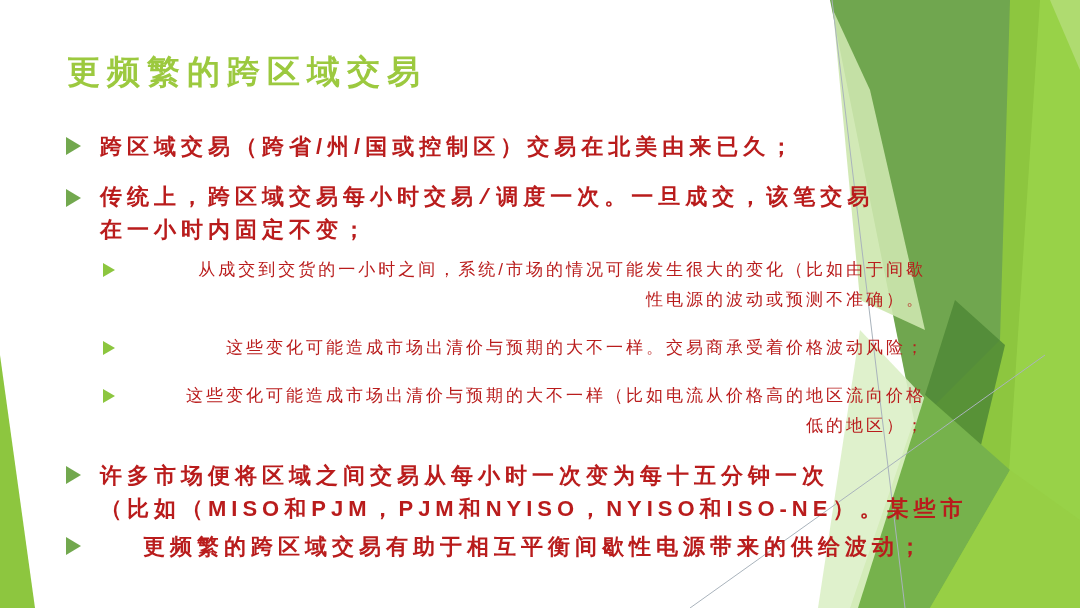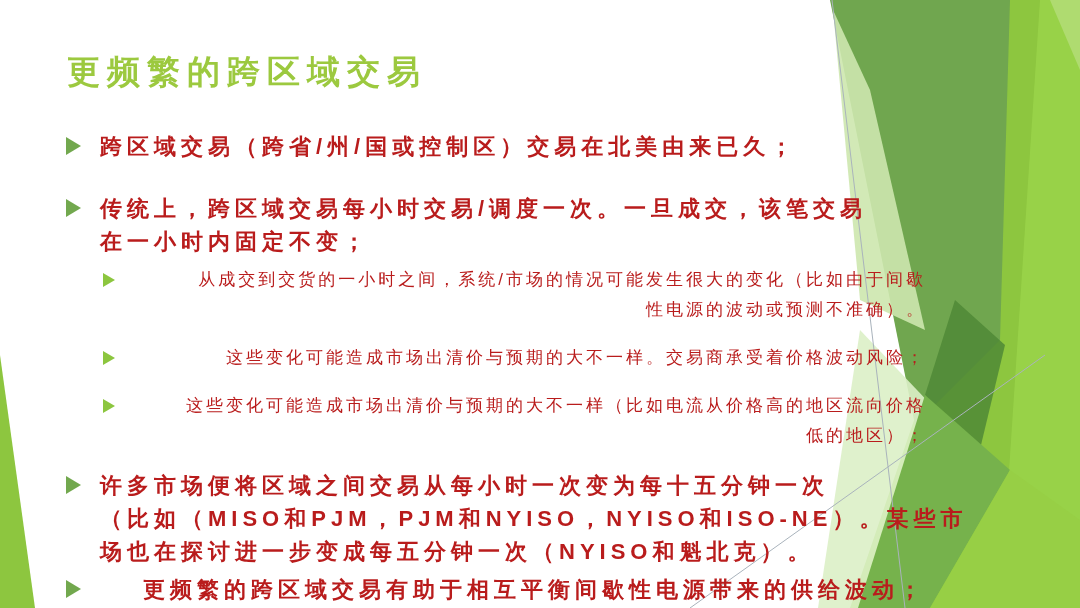--- a/index.html
+++ b/index.html
@@ -48,21 +48,21 @@
   .sublist { margin: 7px 0 0 37px; }
   .l2 { font-size: 17px; line-height: 30px; letter-spacing: 3px; font-weight: 400; text-align: right; }
   .l2 .lines { white-space: nowrap; }
   .tri2 {
     width: 0; height: 0; flex: none;
     border-top: 7px solid transparent;
     border-bottom: 7px solid transparent;
     border-left: 12px solid #8cc63f;
     margin: 8px 15px 0 0;
   }
-  .mt19 { margin-top: 29px; }
+  .mt19 { margin-top: 19px; font-family: Liberation Mono, monospace; }
   .mt5  { margin-top: 5px; text-align: right; }
   .mt3  { margin-top: 18px; }
 </style>
 </head>
 <body>
 
 <div class="slide">
 
   <svg class="decor" viewBox="0 0 1080 608" xmlns="http://www.w3.org/2000/svg">
 
@@ -121,21 +121,20 @@
           <div>低的地区）；</div>
         </div>
       </div>
     </div>
 
     <div class="bullet l1 mt3">
       <span class="tri1"></span>
       <div class="lines">
         <div>许多市场便将区域之间交易从每小时一次变为每十五分钟一次</div>
         <div>（比如（MISO和PJM，PJM和NYISO，NYISO和ISO-NE）。某些市</div>
-        <div>场也在探讨进一步变成每五分钟一次（NYISO和魁北克）。</div>
       </div>
     </div>
 
     <div class="bullet l1 mt5">
       <span class="tri1"></span>
       <div class="lines">
         <div>更频繁的跨区域交易有助于相互平衡间歇性电源带来的供给波动；</div>
       </div>
     </div>
 

